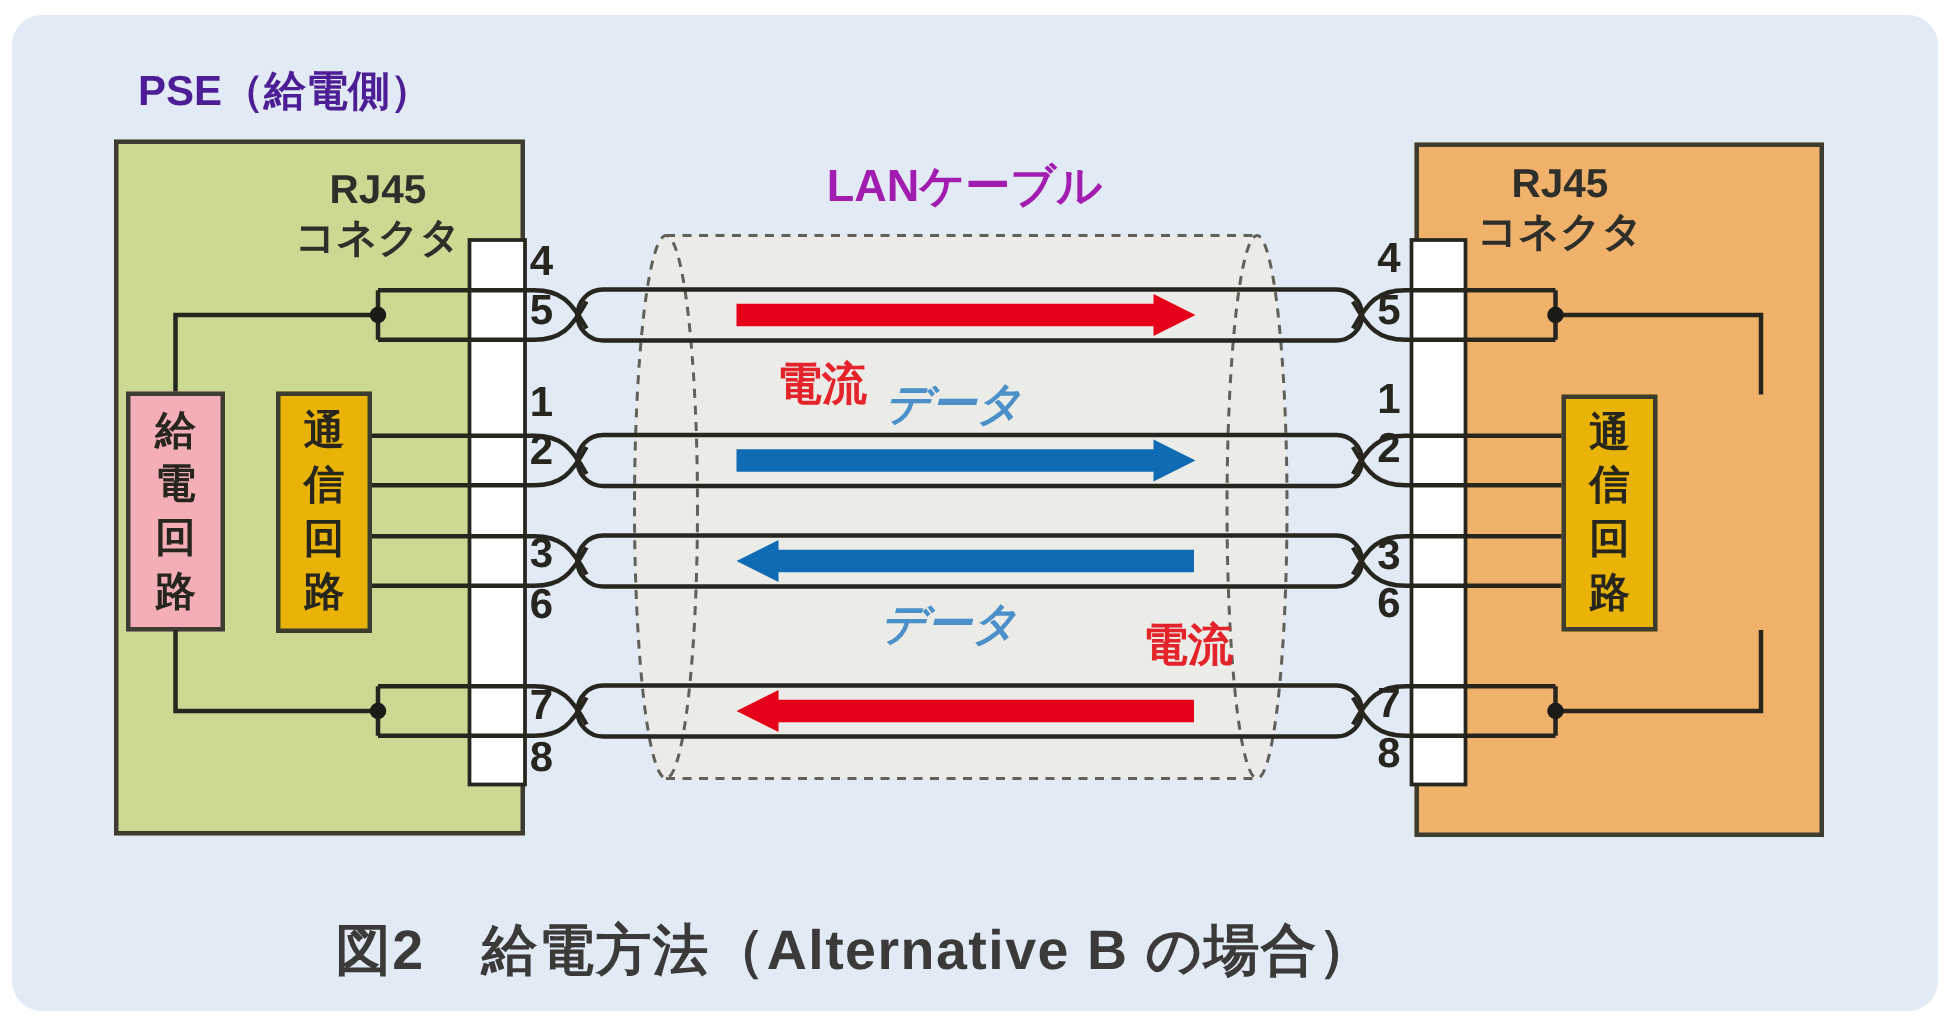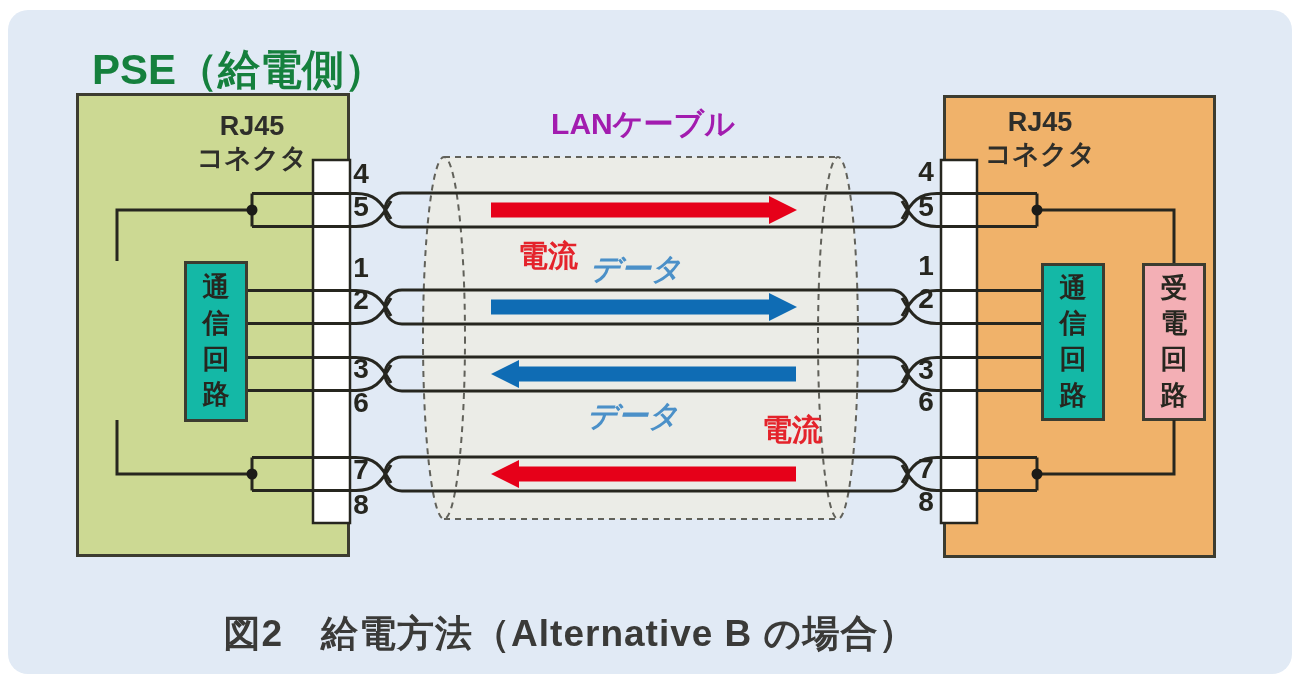--- a/index.html
+++ b/index.html
@@ -14,34 +14,34 @@
   }
   .device-box { position:absolute; border:3px solid #3c3c30; box-sizing:border-box; }
   .pse-box  { left:76px;  top:93px; width:274px; height:464px; background:#ccd993; }
   .pd-box   { left:943px; top:95px; width:273px; height:463px; background:#f0b26a; }
 
   .circuit-box {
     position:absolute; border:3px solid #3c3c30; box-sizing:border-box;
     display:flex; align-items:center; justify-content:center;
   }
   .pink-box { background:#f3afb5; }
-  .blue-box { background:#14b8a6;justify-content:center; }
+  .blue-box { background:#eab308;justify-content:center; }
   .cb-kyuden   { left:84px;   top:261px; width:66px; height:160px; }
   .cb-tsushinL { left:184px;  top:261px; width:64px; height:161px; }
   .cb-tsushinR { left:1041px; top:263px; width:64px; height:158px; }
   .cb-juden    { left:1142px; top:263px; width:64px; height:158px; }
   .vtext {
     width:1.12em; font-size:27px; line-height:1.32; font-weight:600;
     color:#26261f; word-break:break-all; text-align:center;
   }
 
   svg.layer { position:absolute; left:0; top:0; pointer-events:none; }
 
   .label { position:absolute; white-space:nowrap; }
-  .pse-title { left:92px;  top:42px; font-size:42px; font-weight:700; color:#15803d; }
+  .pse-title { left:92px;  top:42px; font-size:28px; font-weight:700; color:#4c1d95; }
   .pd-title  { left:966px; top:42px; font-size:33px; font-weight:700; color:#2b63b4; }
   .rj45 { text-align:center; color:#2e2e2a; font-weight:600; font-size:27px; line-height:1.2; }
   .rj45-left  { left:170px; top:110px; width:164px; }
   .rj45-right { left:958px; top:106px; width:164px; }
   .lan-label { left:540px; top:104px; width:206px; text-align:center;
                font-size:30px; font-weight:600; color:#a21caf; }
   .caption { left:0; top:609px; width:1140px; text-align:center;
              font-size:37px; font-weight:600; color:#3a3a38; letter-spacing:1px; }
 
   .flow { font-size:30px; font-weight:700; }
@@ -60,28 +60,28 @@
 </head>
 <body>
 
 <div class="stage">
 
   <div class="card"></div>
 
   <div class="device-box pse-box"></div>
   <div class="device-box pd-box"></div>
 
+  <div class="circuit-box pink-box cb-kyuden">
+    <div class="vtext">給電回路</div>
+  </div>
   <div class="circuit-box blue-box cb-tsushinL">
     <div class="vtext">通信回路</div>
   </div>
   <div class="circuit-box blue-box cb-tsushinR">
     <div class="vtext">通信回路</div>
-  </div>
-  <div class="circuit-box pink-box cb-juden">
-    <div class="vtext">受電回路</div>
   </div>
 
   <svg class="layer" width="1300" height="684" viewBox="0 0 1300 684">
 
     <path d="M444,157 L838,157 A20,181 0 0 1 838,519 L444,519 A21,181 0 0 1 444,157 Z" fill="#ebece7" stroke="none"></path>
     <g fill="none" stroke="#61615a" stroke-width="2" stroke-dasharray="6 5">
       <ellipse cx="444" cy="338" rx="21" ry="181"></ellipse>
       <ellipse cx="838" cy="338" rx="20" ry="181"></ellipse>
       <line x1="444" y1="157" x2="838" y2="157"></line>
       <line x1="444" y1="519" x2="838" y2="519"></line>

